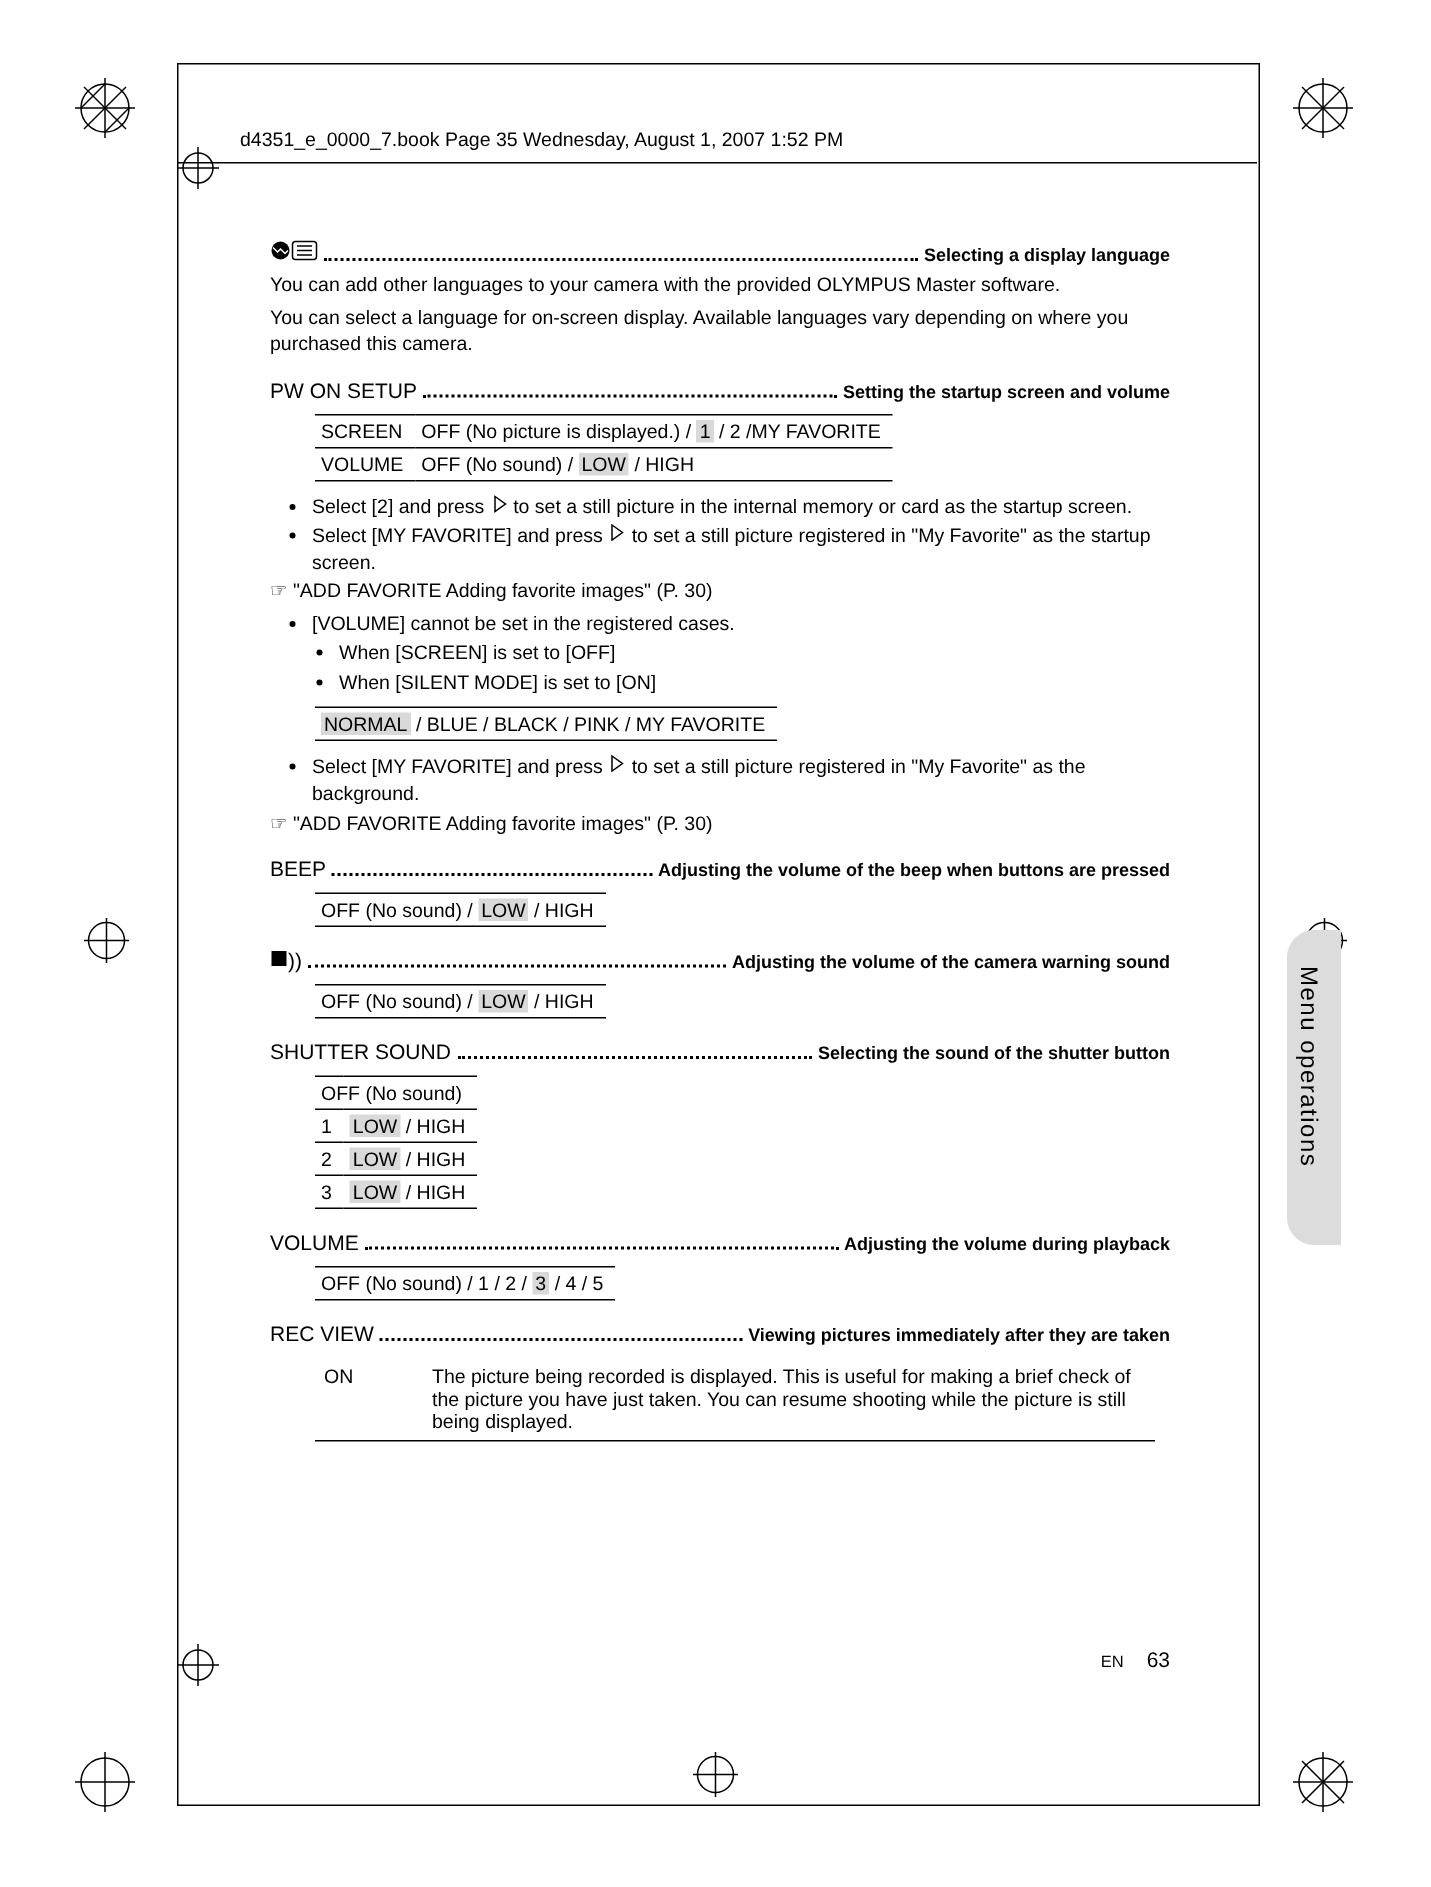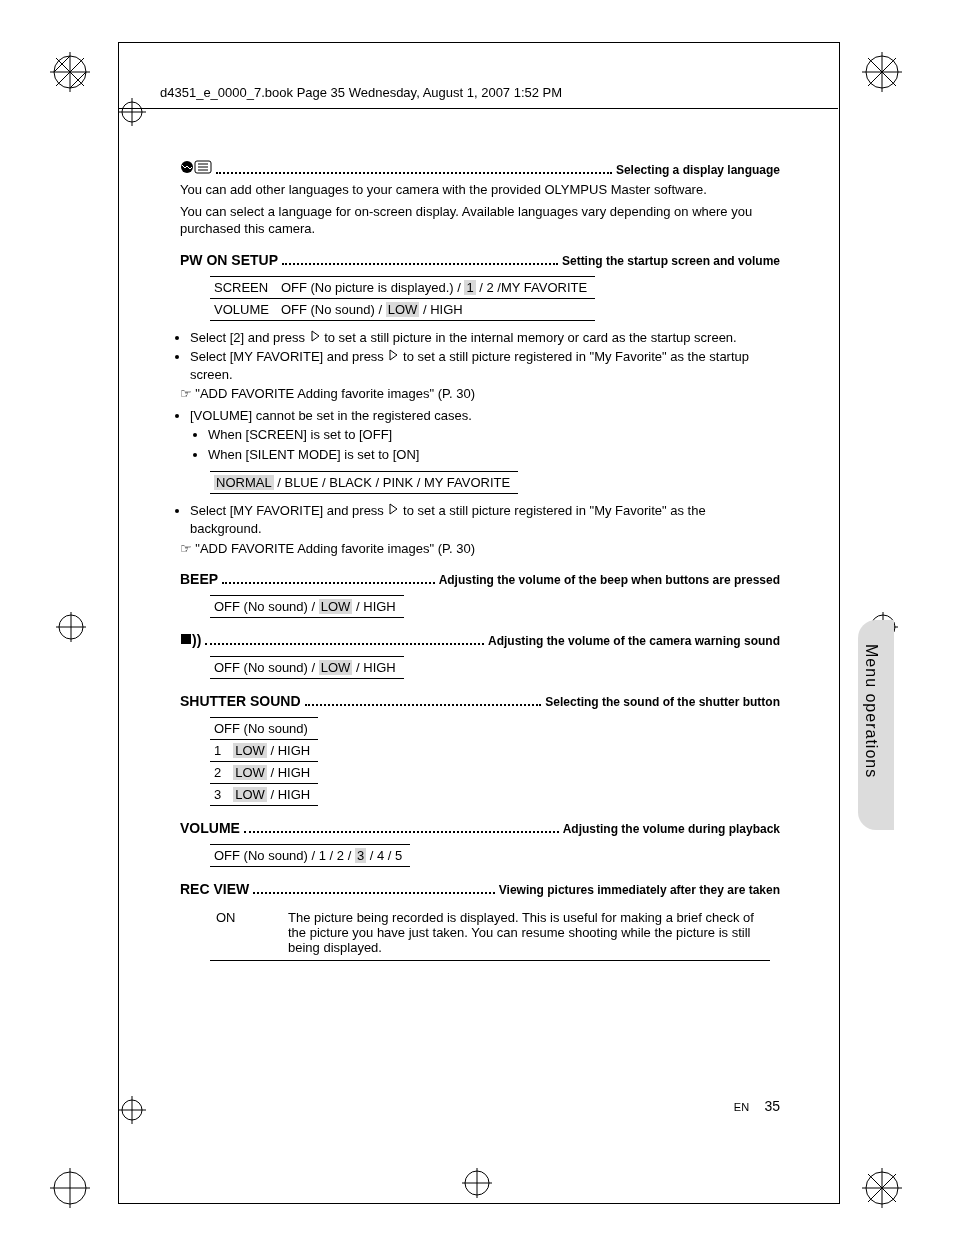--- a/index.html
+++ b/index.html
@@ -41,21 +41,21 @@
     left: 180px;
     top: 160px;
     width: 600px;
   }
   .section-row {
     display: flex;
     align-items: baseline;
     margin-top: 14px;
   }
   .section-label {
-    font-weight: bold;
+    font-weight: normal;
     font-size: 14px;
     white-space: nowrap;
   }
   .dots {
     flex: 1;
     border-bottom: 2px dotted #000;
     margin: 0 4px 3px 4px;
     height: 0.8em;
   }
   .section-desc {
@@ -73,21 +73,21 @@
     border-collapse: collapse;
     font-size: 13px;
   }
   .option-table td {
     padding: 3px 8px 3px 4px;
     vertical-align: top;
   }
   .tbl-top { border-top: 1px solid #000; }
   .tbl-bot { border-bottom: 1px solid #000; }
   .hl { background: #d9d9d9; padding: 0 2px; }
-  ul.bullets { list-style: disc; margin: 4px 0 0 10px; padding: 0; }
+  ul.bullets { list-style: disc; margin: 4px 0 0 28px; padding: 0; }
   ul.bullets li { margin-bottom: 2px; line-height: 1.35; }
   ul.sub { list-style: disc; margin: 2px 0 0 18px; padding: 0; }
   .ref { margin-top: 2px; line-height: 1.35; }
   .side-tab {
     position: absolute;
     right: 60px;
     top: 620px;
     width: 36px;
     height: 210px;
     background: #dcdcdc;
@@ -352,14 +352,14 @@
           <td>The picture being recorded is displayed. This is useful for making a brief check of the picture you have just taken. You can resume shooting while the picture is still being displayed.</td>
         </tr>
   </tbody>
     </table>
 
 </div>
 
 <div class="footer">
   <span>EN</span>
   &nbsp;&nbsp;&nbsp;
-  <span style="font-size:14px;">35</span>
+  <span style="font-size:14px;">63</span>
 </div>
 
 </body></html>

